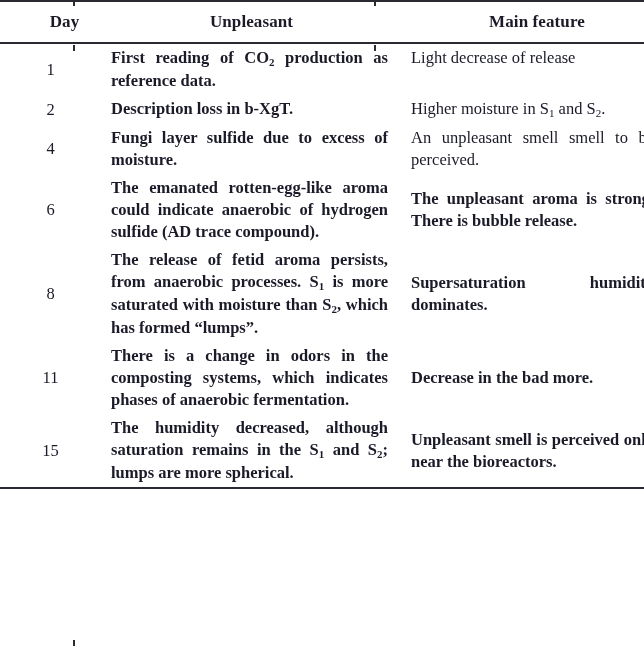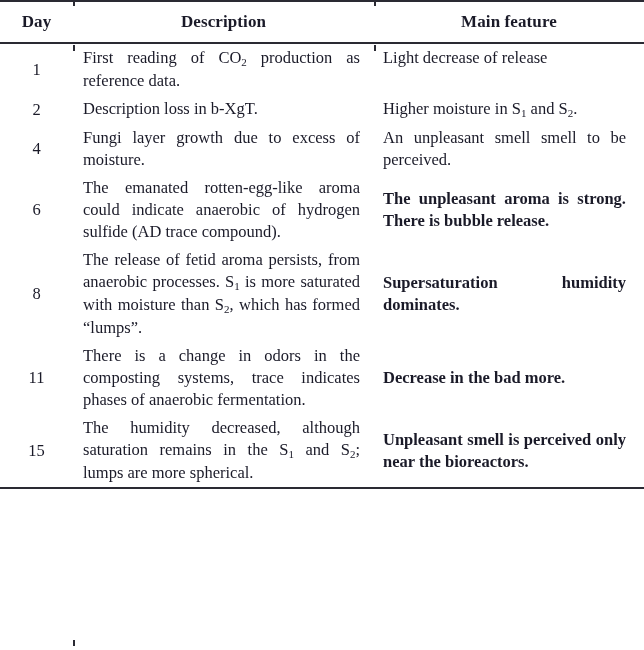--- a/index.html
+++ b/index.html
@@ -41,21 +41,21 @@
 
   th {
     font-weight: bold;
     font-size: 17px;
     padding: 10px 0 10px 0;
     text-align: center;
     vertical-align: middle;
     letter-spacing: 0.1px;
   }
 
-  th.col-day   { width: 73px; }
+  th.col-day   { width: 73px; padding-left: 28px; }
   th.col-desc  { width: 301px; }
   th.col-feat  { width: 270px; }
 
   td {
     vertical-align: top;
     font-size: 16.5px;
     line-height: 22px;
     padding: 0;
   }
 
@@ -67,20 +67,21 @@
     padding: 0 0 0 0;
   }
 
   td.cell-desc {
     width: 301px;
     text-align: justify;
     text-align-last: left;
     padding: 3px 14px 3px 10px;
     box-sizing: border-box;
     hyphens: none;
+    font-weight: bold;
   }
 
   td.cell-feat {
     width: 270px;
     text-align: justify;
     text-align-last: left;
     padding: 3px 18px 3px 9px;
     box-sizing: border-box;
     vertical-align: top;
   }
@@ -103,53 +104,53 @@
   }
 </style>
 </head>
 <body>
 
 <div class="table-wrap">
   <table class="data-table">
     <thead>
       <tr class="header-row">
         <th class="col-day">Day</th>
-        <th class="col-desc">Description</th>
+        <th class="col-desc">Unpleasant</th>
         <th class="col-feat">Main feature</th>
       </tr>
     </thead>
     <tbody id="table-body">
         <tr>
           <td class="cell-day">1</td>
           <td class="cell-desc">First reading of CO<sub>2</sub> production as reference data.</td>
           <td class="cell-feat">Light decrease of release</td>
         </tr>
         <tr>
           <td class="cell-day">2</td>
           <td class="cell-desc">Description loss in b-XgT.</td>
           <td class="cell-feat">Higher moisture in S<sub>1</sub> and S<sub>2</sub>.</td>
         </tr>
         <tr>
           <td class="cell-day">4</td>
-          <td class="cell-desc">Fungi layer growth due to excess of moisture.</td>
+          <td class="cell-desc">Fungi layer sulfide due to excess of moisture.</td>
           <td class="cell-feat">An unpleasant smell smell to be perceived.</td>
         </tr>
         <tr class="row-tall">
           <td class="cell-day">6</td>
           <td class="cell-desc">The emanated rotten-egg-like aroma could indicate anaerobic of hydrogen sulfide (AD trace compound).</td>
           <td class="cell-feat">The unpleasant aroma is strong. There is bubble release.</td>
         </tr>
         <tr class="row-tall">
           <td class="cell-day">8</td>
           <td class="cell-desc">The release of fetid aroma persists, from anaerobic processes. S<sub>1</sub> is more saturated with moisture than S<sub>2</sub>, which has formed “lumps”.</td>
           <td class="cell-feat">Supersaturation humidity dominates.</td>
         </tr>
         <tr class="row-tall">
           <td class="cell-day">11</td>
-          <td class="cell-desc">There is a change in odors in the composting systems, trace indicates phases of anaerobic fermentation.</td>
+          <td class="cell-desc">There is a change in odors in the composting systems, which indicates phases of anaerobic fermentation.</td>
           <td class="cell-feat">Decrease in the bad more.</td>
         </tr>
         <tr class="row-tall">
           <td class="cell-day">15</td>
           <td class="cell-desc">The humidity decreased, although saturation remains in the S<sub>1</sub> and S<sub>2</sub>; lumps are more spherical.</td>
           <td class="cell-feat">Unpleasant smell is perceived only near the bioreactors.</td>
         </tr>
       </tbody>
   </table>
 

